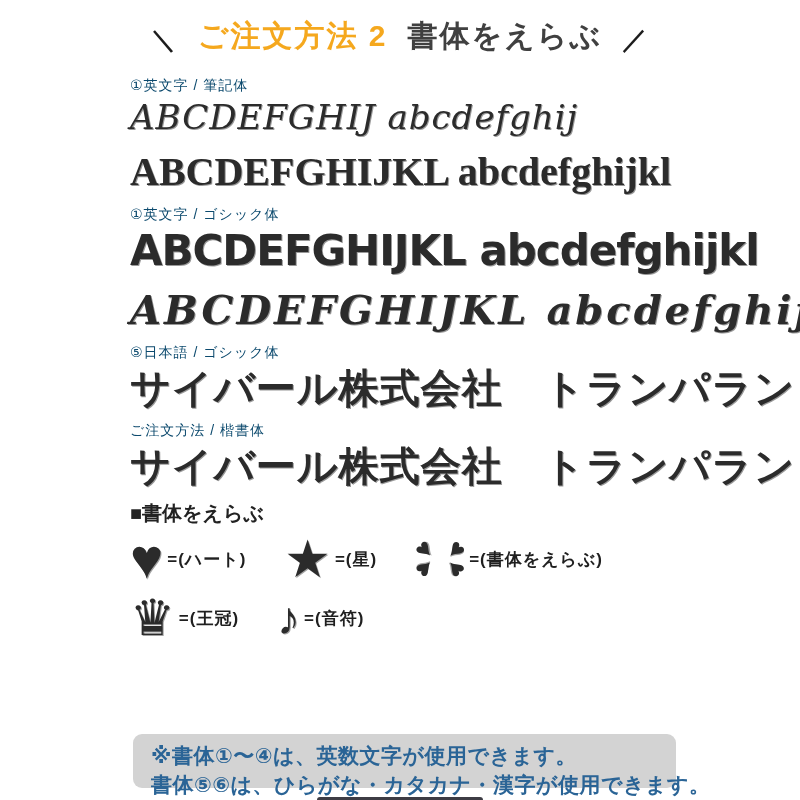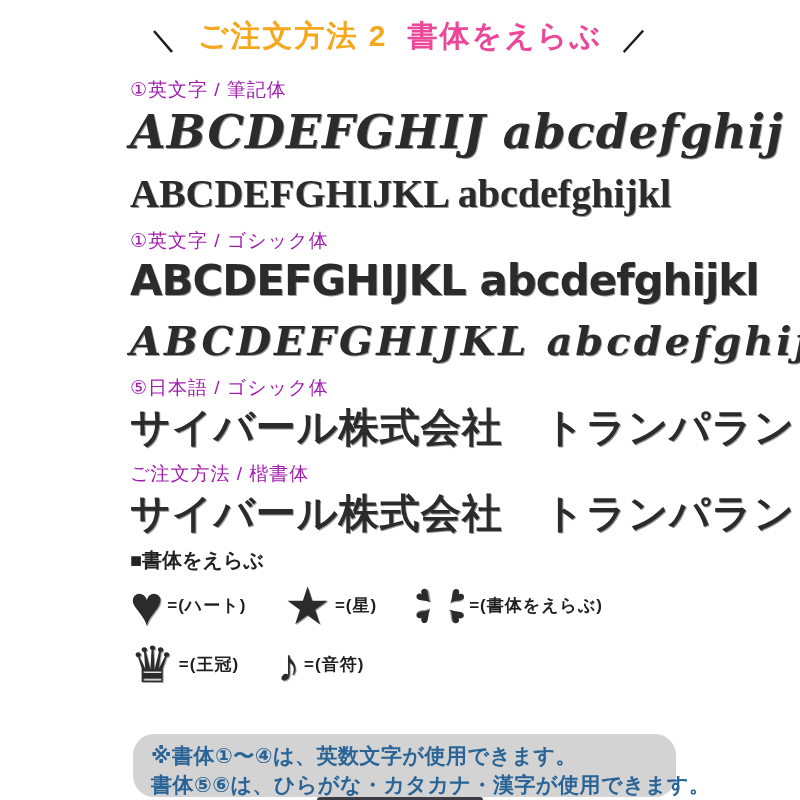--- a/index.html
+++ b/index.html
@@ -14,30 +14,30 @@
   body{
     width:800px;height:800px;background:#ffffff;overflow:hidden;position:relative;
     font-family:"Liberation Sans","DejaVu Sans",sans-serif;color:#1c1c1c;
   }
   .title-row{
     display:flex;justify-content:center;align-items:center;gap:20px;
     padding-top:16px;font-size:30px;font-weight:bold;letter-spacing:2px;
   }
   .tick{font-size:25px;font-weight:bold;color:#1c1c1c;transform:translateY(3px);}
   .title-accent{color:var(--accent);}
-  .title-main{color:#ec4899;}
+  .title-main{color:#404040;}
 
   .content{margin:20px 0 0 130px;}
   .section{margin-bottom:10px;}
-  .section-label{font-size:19px;color:#a21caf;margin-bottom:2px;letter-spacing:1px;}
+  .section-label{font-size:14px;color:#0c4a6e;margin-bottom:2px;letter-spacing:1px;}
   .sample{
     color:var(--emb);line-height:1.2;white-space:nowrap;
     text-shadow:1px 1px 0 rgba(70,70,70,.55);
   }
-  .sample.script{font-style:italic;font-weight:bold;font-size:46px;font-family:"DejaVu Serif","Liberation Serif",serif;letter-spacing:1px;}
+  .sample.script{font-style:italic;font-weight:normal;font-size:34px;font-family:"DejaVu Serif","Liberation Serif",serif;letter-spacing:1px;}
   .sample.serif{font-weight:bold;font-size:40px;font-family:"Liberation Serif","DejaVu Serif",serif;}
   .sample.gothic{font-weight:bold;font-size:42px;font-family:"DejaVu Sans","Liberation Sans",sans-serif;letter-spacing:-1px;}
   .sample.curly{font-style:italic;font-weight:bold;font-size:40px;font-family:"DejaVu Serif","Liberation Serif",serif;letter-spacing:3px;}
   .sample.jp-gothic{font-weight:bold;font-size:40px;font-family:"DejaVu Sans","Liberation Sans",sans-serif;letter-spacing:1px;}
   .sample.jp-kaisho{font-weight:bold;font-size:40px;font-family:"DejaVu Serif","Liberation Serif",serif;letter-spacing:1px;}
 
   .symbols-heading{font-size:20px;font-weight:bold;color:#222;margin:8px 0 4px 0;}
   .symbol-row{display:flex;align-items:center;margin-bottom:6px;}
   .symbol-group{display:flex;align-items:center;margin-right:38px;}
   .symbol-glyph{color:var(--emb);line-height:1;text-shadow:1px 1px 0 rgba(70,70,70,.5);}
@@ -50,22 +50,22 @@
   .clover span{
     position:absolute;font-size:26px;line-height:1;color:var(--emb);
     text-shadow:1px 1px 0 rgba(70,70,70,.5);
   }
   .clover .tl{left:1px;top:2px;transform:rotate(-45deg);}
   .clover .tr{right:1px;top:2px;transform:rotate(45deg);}
   .clover .bl{left:1px;bottom:2px;transform:rotate(-135deg);}
   .clover .br{right:1px;bottom:2px;transform:rotate(135deg);}
 
   .note-box{
-    position:absolute;left:133px;top:734px;width:543px;height:63px;
-    background:var(--note-bg);border-radius:21px;padding:7px 18px;
+    position:absolute;left:133px;top:734px;width:543px;height:54px;
+    background:var(--note-bg);border-radius:9px;padding:7px 18px;
     color:var(--note-text);font-weight:bold;font-size:21px;line-height:1.4;
     letter-spacing:0.5px;white-space:nowrap;
   }
   .bottom-bar{
     position:absolute;left:317px;top:797px;width:166px;height:3px;
     background:var(--bar);border-radius:3px 3px 0 0;
   }
 </style>
 </head>
 <body>

